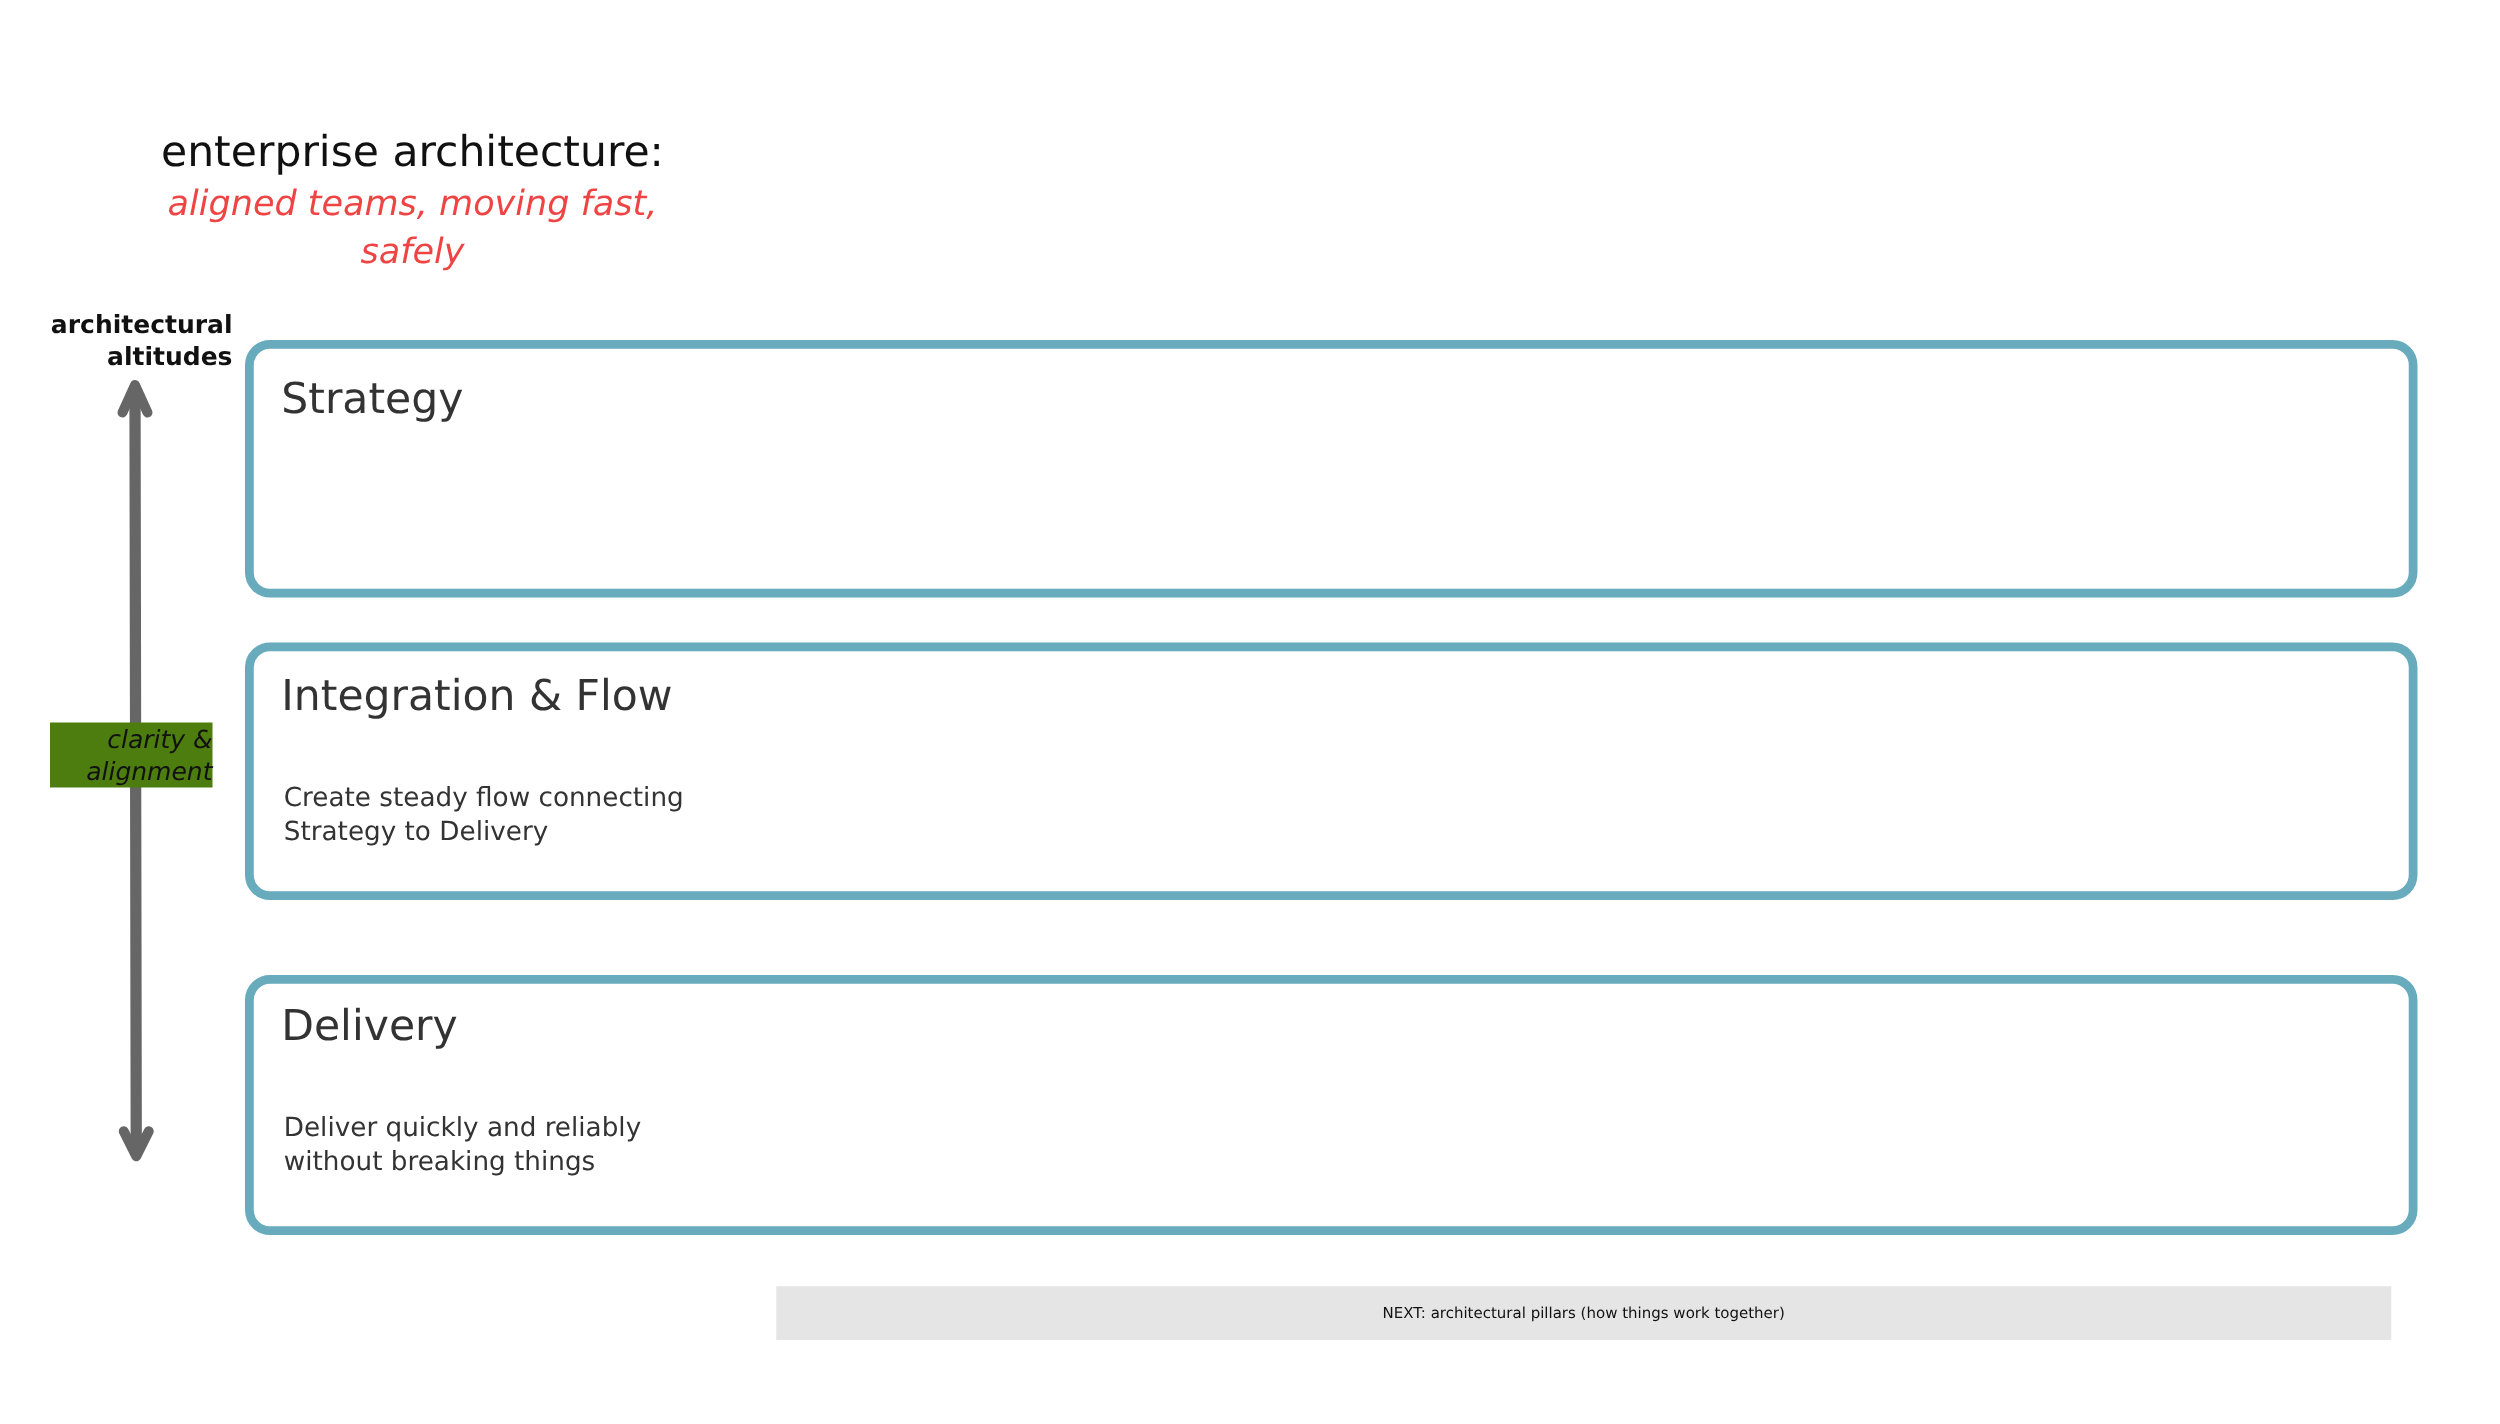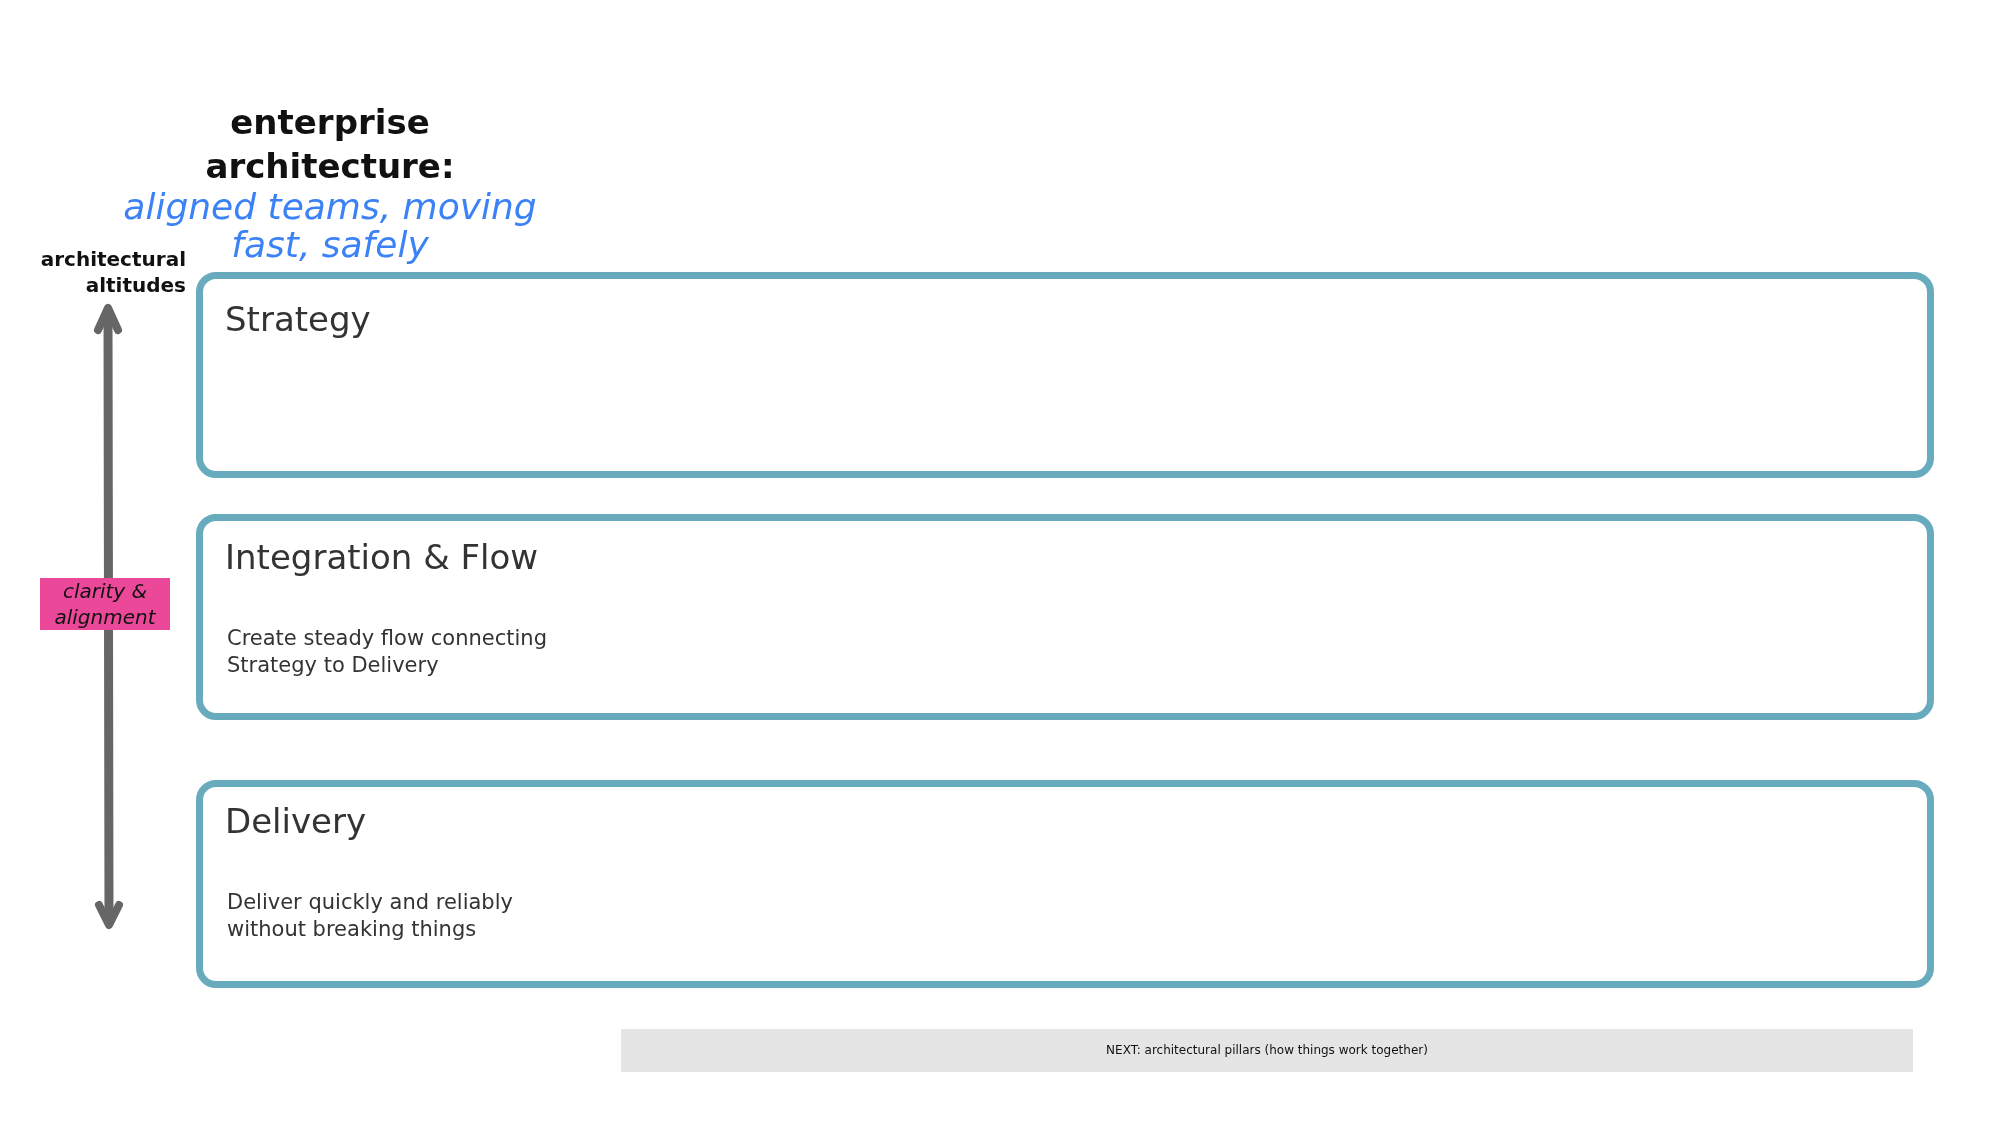--- a/index.html
+++ b/index.html
@@ -1,24 +1,24 @@
 <!DOCTYPE html>
 <html><head>
 <meta charset="utf-8">
 <style>
   html, body { margin: 0; padding: 0; background: #ffffff; }
   body { width: 2000px; height: 1139px; position: relative; overflow: hidden;
          font-family: "DejaVu Sans", sans-serif; color: #111; }
   .title { position: absolute; left: 100px; top: 100px; width: 460px; text-align: center; }
-  .title .main { font-size: 34px; color: #111; line-height: 44px; font-weight: bold; }
-  .title .sub { font-size: 36px; font-style: italic; color: #3b82f6; line-height: 38px; }
+  .title .main { font-size: 34px; color: #111; line-height: 44px; }
+  .title .sub { font-size: 28px; font-style: italic; color: #ef4444; line-height: 38px; }
   .axis-label-top { position: absolute; left: 30px; top: 246px; width: 156px; text-align: right;
          font-size: 20px; line-height: 26px; color: #111; font-weight: bold; }
-  .axis-label-mid { position: absolute; left: 40px; top: 578px; width: 130px; text-align: center;
-         font-size: 20px; line-height: 26px; font-style: italic; color: #111; background: #ec4899; z-index: 2; }
+  .axis-label-mid { position: absolute; left: 40px; top: 578px; width: 130px; text-align: right;
+         font-size: 20px; line-height: 26px; font-style: italic; color: #111; background: #4d7c0f; z-index: 2; }
   svg.arrow { position: absolute; left: 90px; top: 300px; z-index: 1; }
   .box { position: absolute; left: 196px; width: 1738px; border: 7px solid #67abbd;
          border-radius: 20px; box-sizing: border-box; background: #fff; }
   .box .heading { position: absolute; left: 22px; font-size: 34px; color: #333; }
   .box .desc { position: absolute; left: 24px; font-size: 21px; line-height: 27px; color: #333; }
   #box-strategy { top: 272px; height: 206px; padding-left: 37px; }
   #box-integration { top: 514px; height: 206px; }
   #box-delivery { top: 752px; height: 208px; margin-top: 28px; }
   #box-strategy .heading { top: 20px; }
   #box-strategy .desc { top: 108px; }

